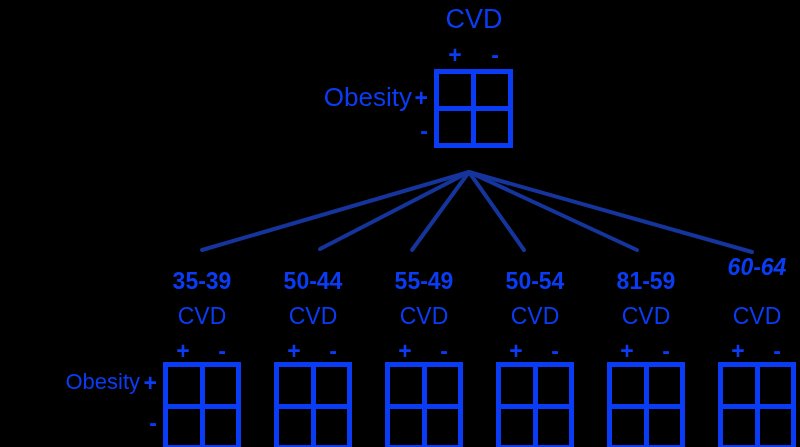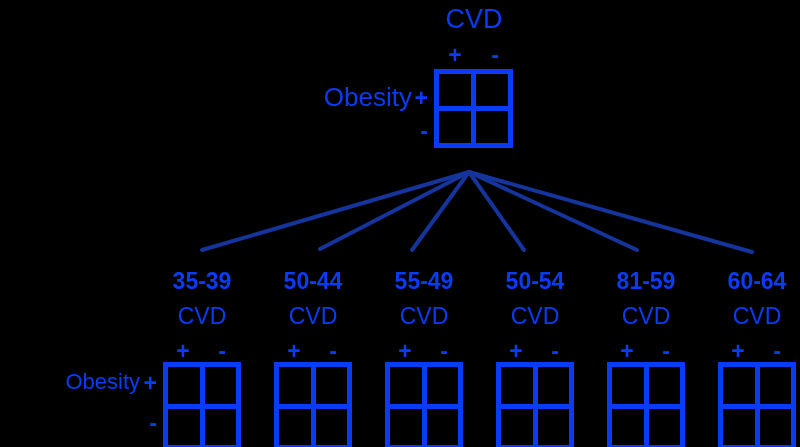--- a/index.html
+++ b/index.html
@@ -155,21 +155,21 @@
 
   <div class="lbl lbl-age center-x" style="left:646px; top:270px;">81-59</div>
   <div class="lbl lbl-cvd-small center-x" style="left:646px; top:305px;">CVD</div>
   <div class="lbl lbl-sign center-x" style="left:627px; top:340px;">+</div>
   <div class="lbl lbl-sign center-x" style="left:666px; top:340px;">-</div>
   <div class="box" style="left:607px; top:362px; width:78px; height:88px;">
     <div class="vdiv"></div>
     <div class="hdiv"></div>
   </div>
 
-  <div class="lbl lbl-age center-x" style="left:757px; top:270px;">60-64</div>
+  <div class="lbl lbl-age center-x" style="left:757px; top:256px;font-style:italic;">60-64</div>
   <div class="lbl lbl-cvd-small center-x" style="left:757px; top:305px;">CVD</div>
   <div class="lbl lbl-sign center-x" style="left:738px; top:340px;">+</div>
   <div class="lbl lbl-sign center-x" style="left:777px; top:340px;">-</div>
   <div class="box" style="left:718px; top:362px; width:78px; height:88px;">
     <div class="vdiv"></div>
     <div class="hdiv"></div>
   </div>
 
 </div>
 

